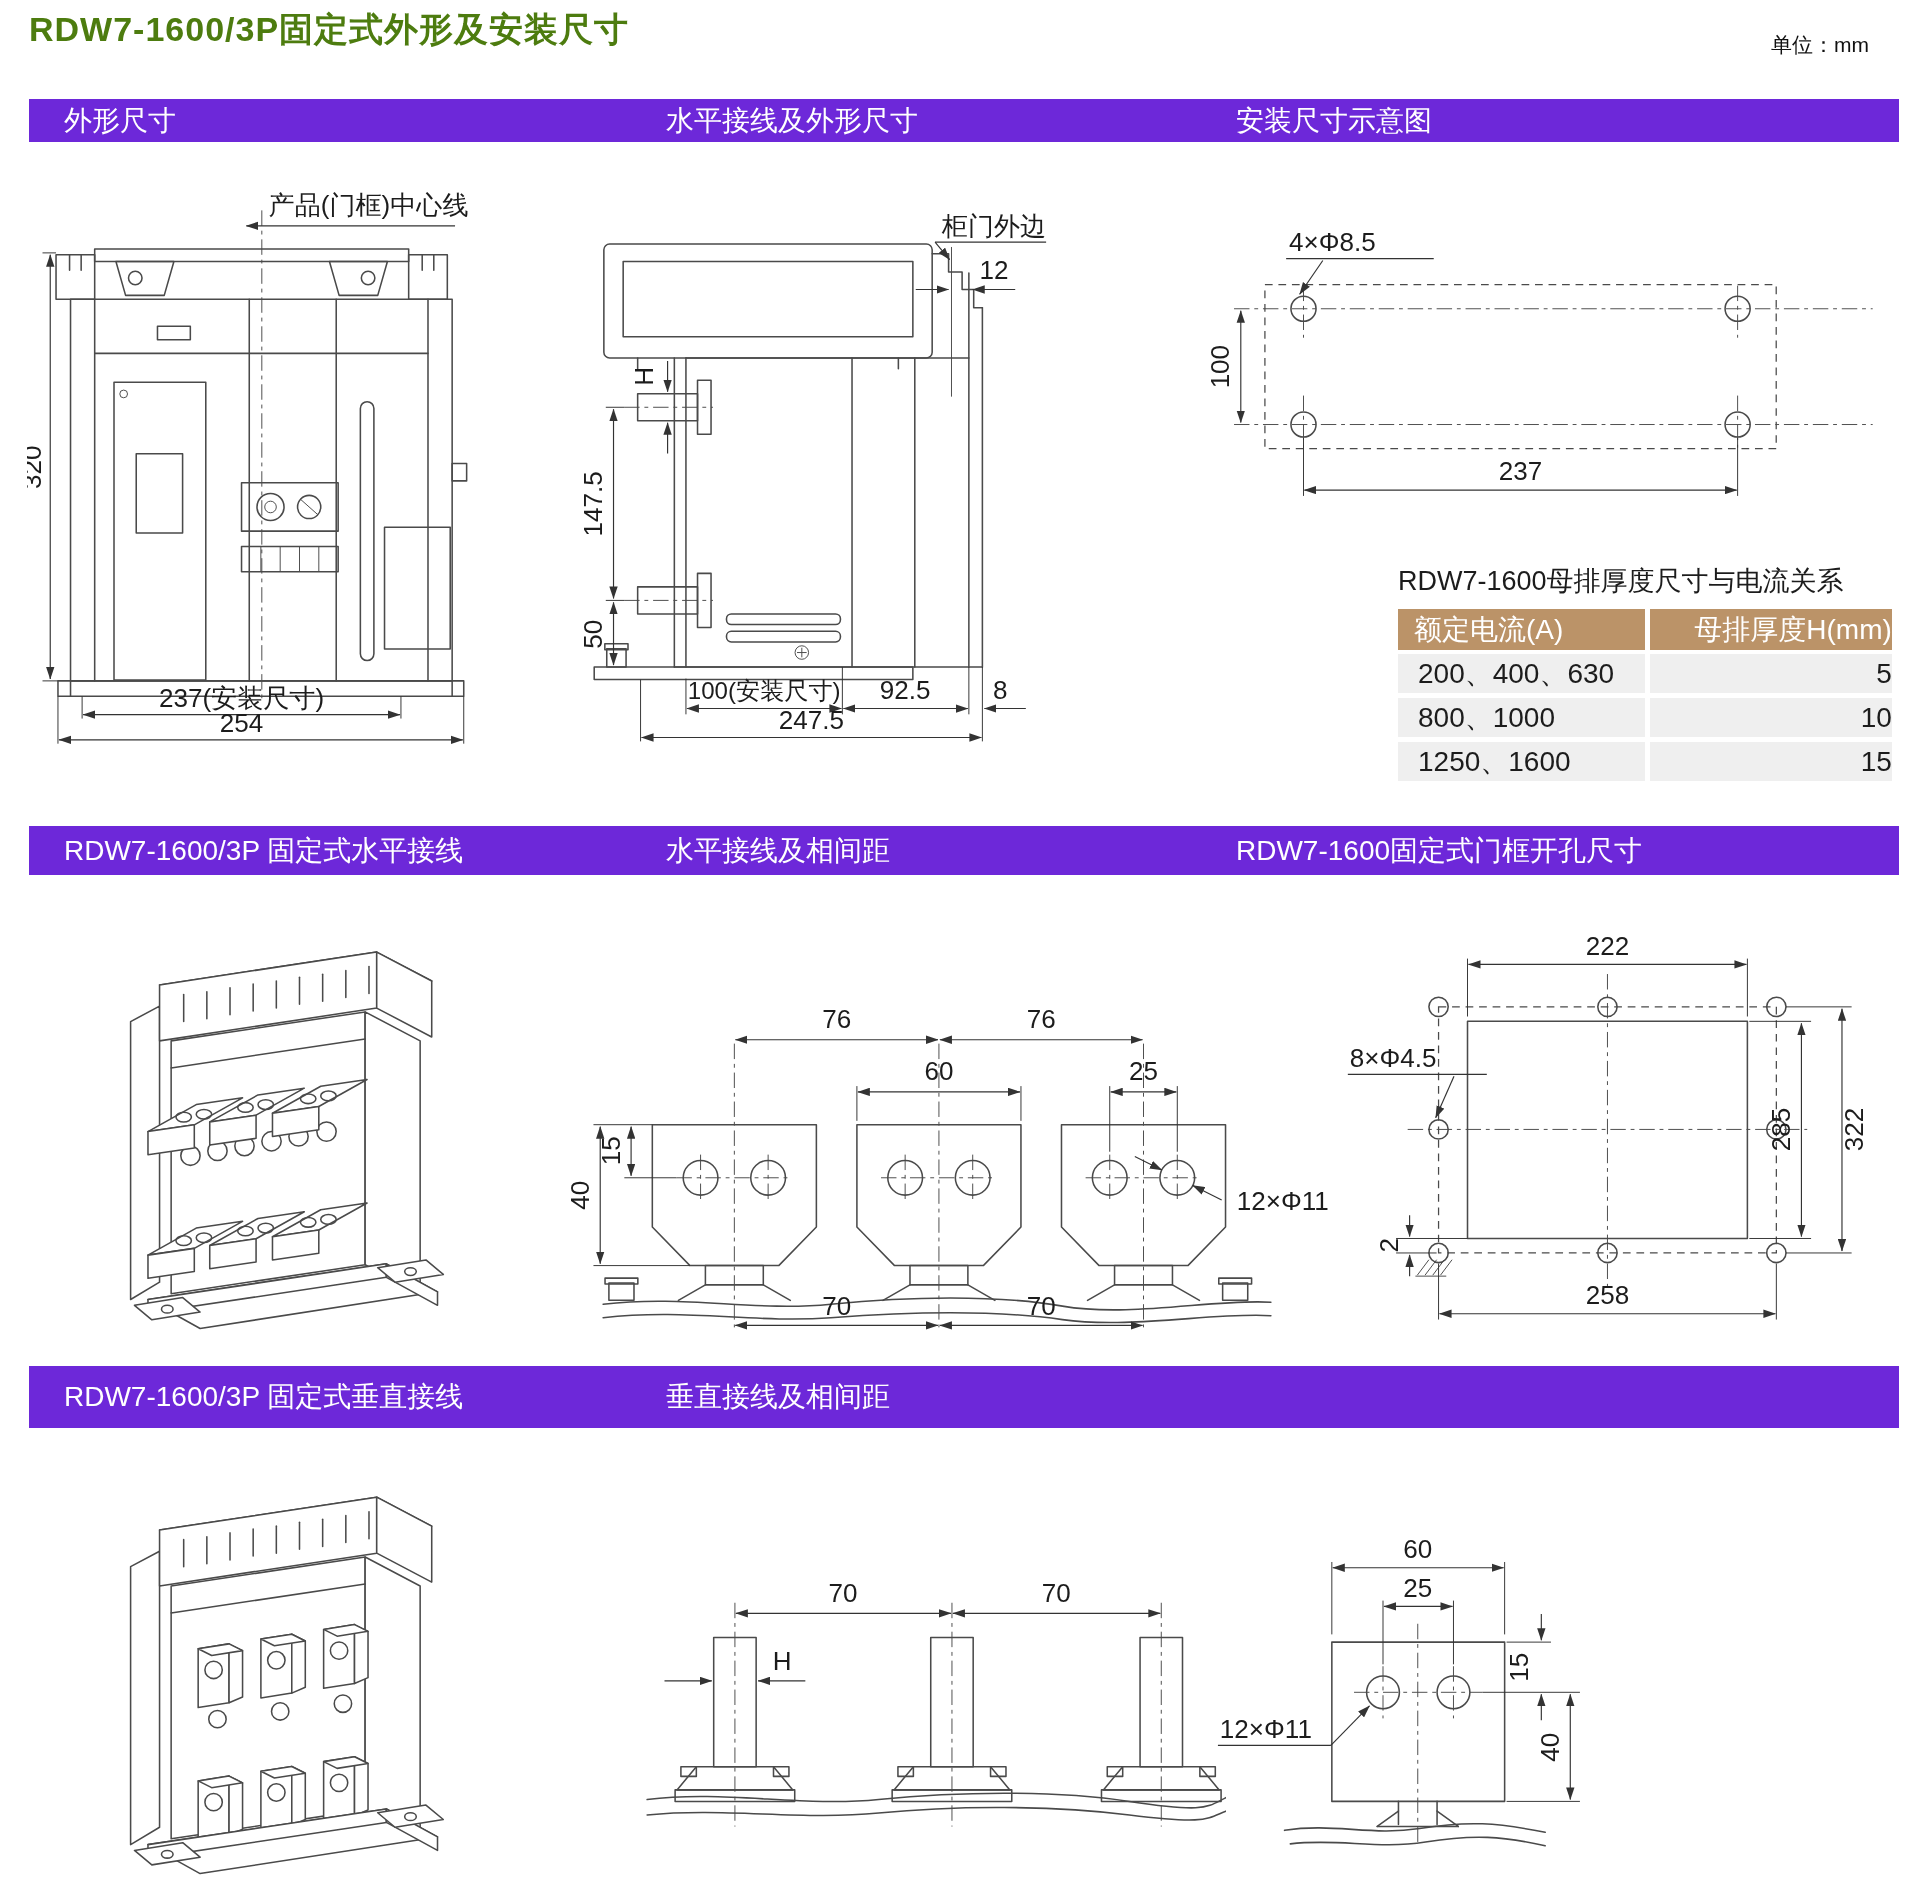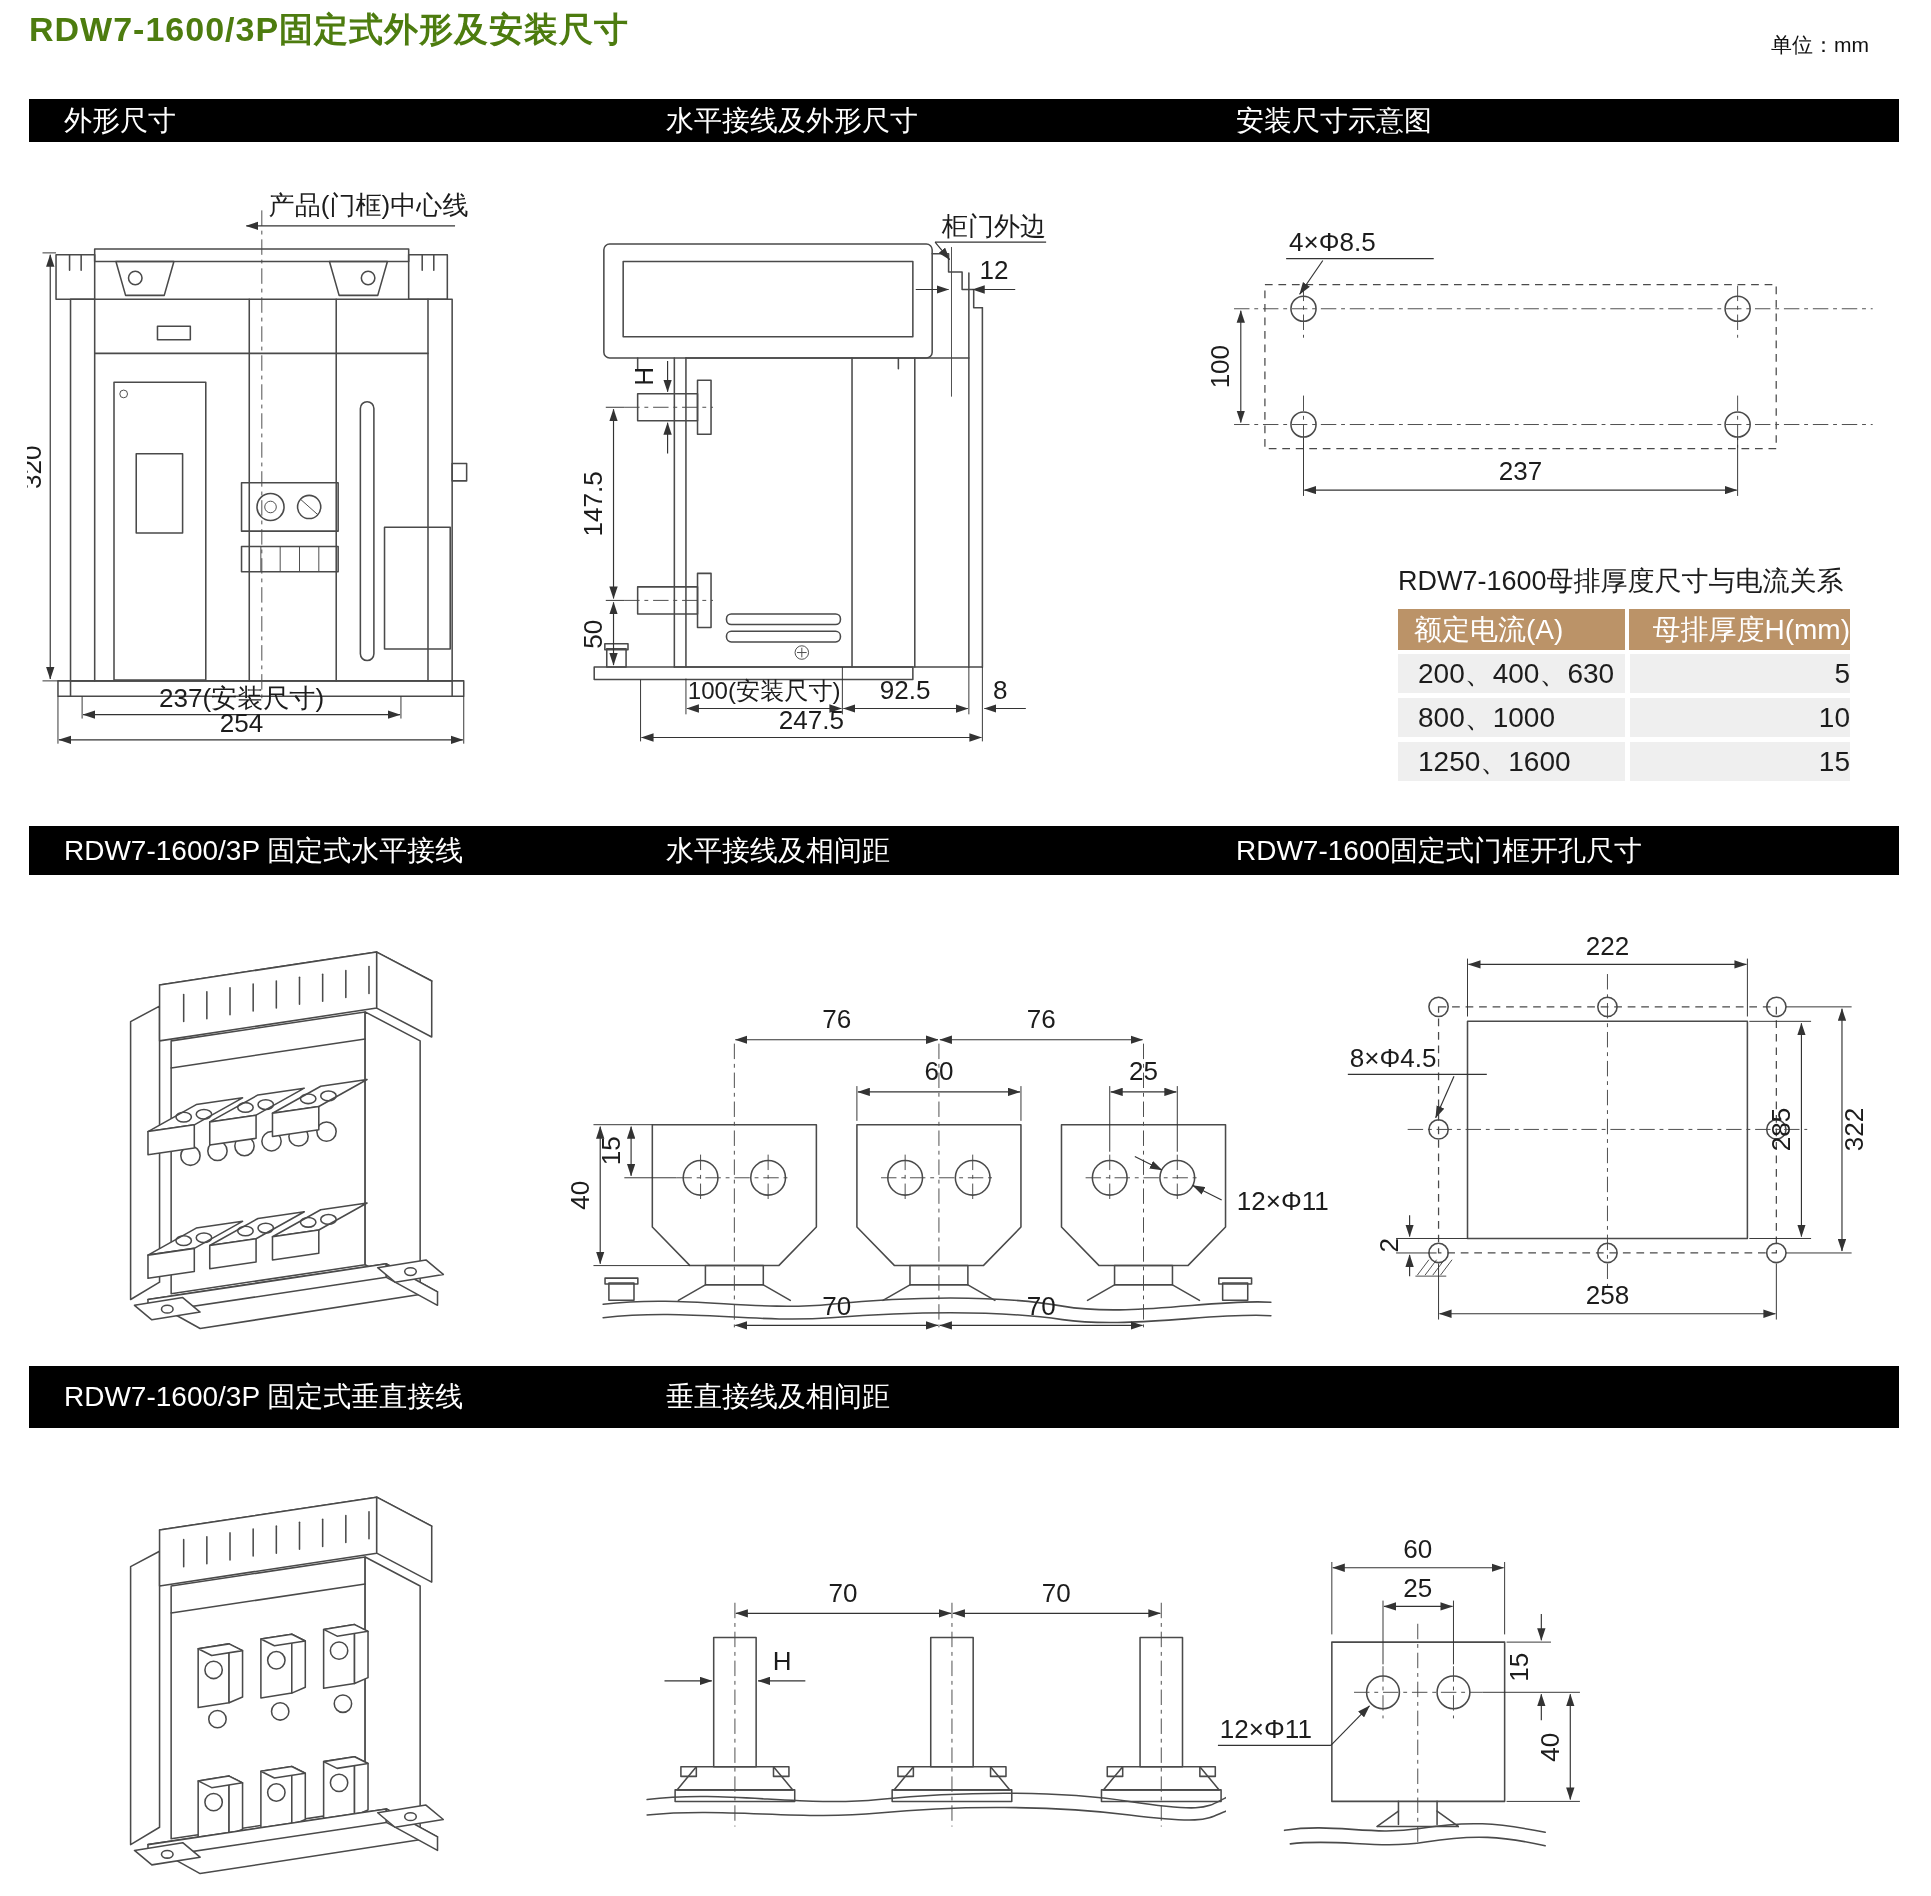--- a/index.html
+++ b/index.html
@@ -2,35 +2,35 @@
 <html><head>
 <meta charset="utf-8">
 <style>
   *{margin:0;padding:0;box-sizing:border-box}
   html,body{background:#fff}
   body{font-family:"Liberation Sans","DejaVu Sans",sans-serif;color:#222}
   .page{position:relative;width:1931px;height:1896px;background:#fff;overflow:hidden}
   .abs{position:absolute}
   .page-title{position:absolute;left:29px;top:7px;font-size:34px;font-weight:700;color:#4d7c0f;letter-spacing:1px}
   .unit{position:absolute;right:62px;top:31px;font-size:21px;color:#111}
-  .bar{position:absolute;left:29px;width:1870px;background:#000000}
+  .bar{position:absolute;left:29px;width:1870px;background:#6d28d9}
   .bl{position:absolute;top:50%;transform:translateY(-50%);color:#fff;font-size:28px;white-space:nowrap}
   
   .ln{fill:none;stroke:#4a4a4a;stroke-width:1.6;stroke-linejoin:round;stroke-linecap:round}
   .fw{fill:#fff;stroke:#4a4a4a;stroke-width:1.6;stroke-linejoin:round}
   .lnt{fill:none;stroke:#4a4a4a;stroke-width:1}
   .cl{fill:none;stroke:#4a4a4a;stroke-width:1;stroke-dasharray:16 5 4 5}
   .dsh{fill:none;stroke:#4a4a4a;stroke-width:1.3;stroke-dasharray:8 6}
   .dim{fill:none;stroke:#333;stroke-width:1.2}
   .ext{fill:none;stroke:#333;stroke-width:1}
   .dt{font-size:27px;fill:#1c1c1c;text-anchor:middle;font-family:"Liberation Sans","DejaVu Sans",sans-serif}
   .dts{text-anchor:start}
   .dte{text-anchor:end}
   
-  .tblwrap{position:absolute;left:1398px;top:563px;width:452px}
+  .tblwrap{position:absolute;left:1398px;top:563px;width:534px}
   .tbl-title{font-size:27px;color:#1c1c1c;white-space:nowrap}
   .trow{display:flex;margin-top:4.8px}
   .tc1{width:247px}
   .tc2{width:242px;margin-left:4.8px;text-align:right}
   .thead .tc1,.thead .tc2{background:#bb9368;color:#fff;font-size:28px;line-height:41px;height:41px}
   .thead{margin-top:9.7px}
   .thead .tc1{padding-left:16px}
   .tdrow .tc1,.tdrow .tc2{background:#efefef;color:#1c1c1c;font-size:28px;line-height:39px;height:39px}
   .tdrow .tc1{padding-left:20px}
 </style>

